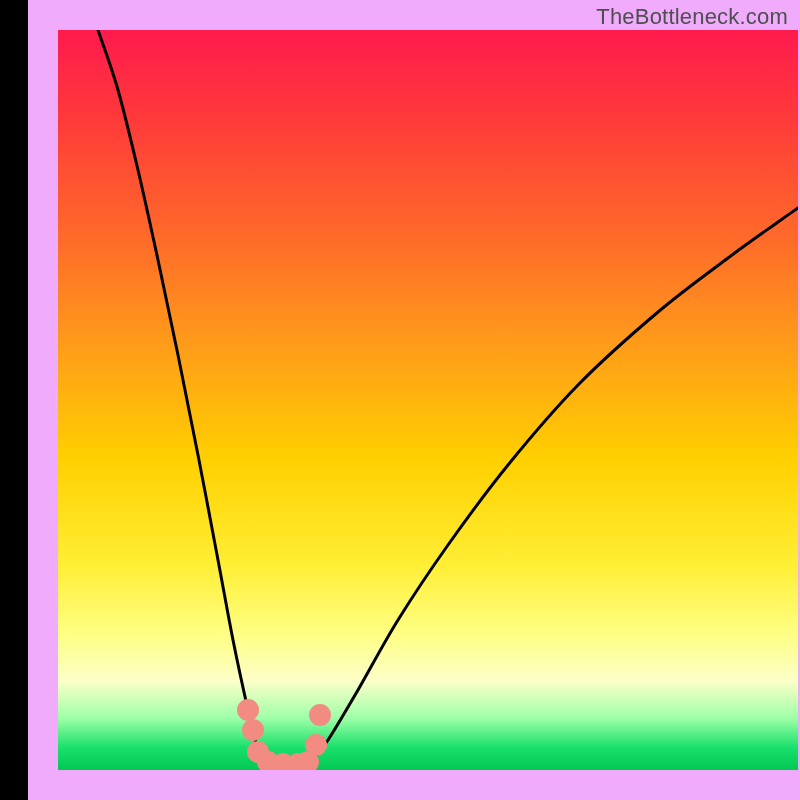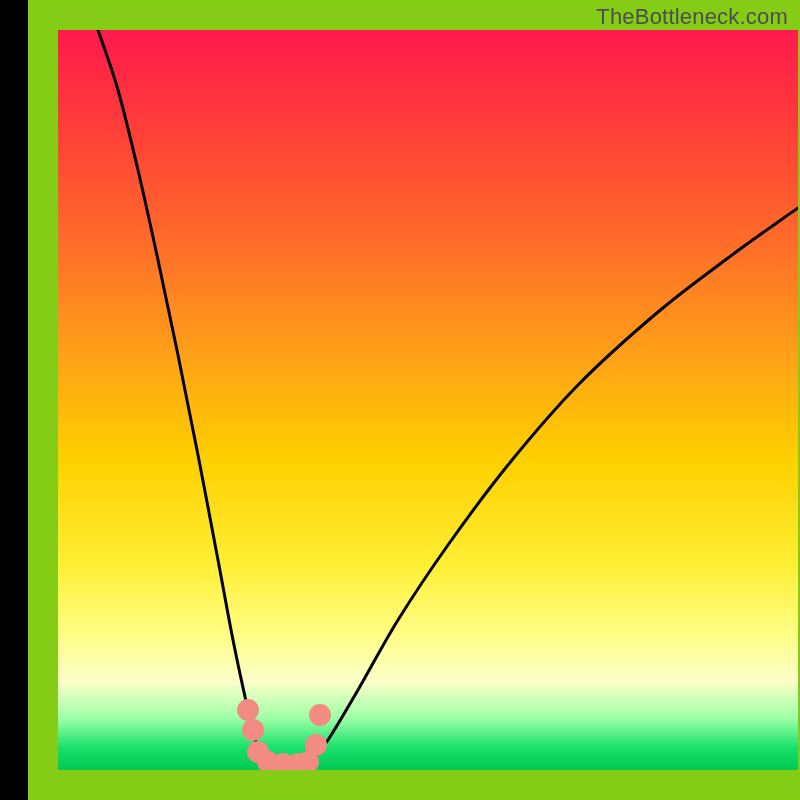--- a/index.html
+++ b/index.html
@@ -7,21 +7,21 @@
     padding: 0;
     width: 800px;
     height: 800px;
     overflow: hidden;
     background: #000;
     font-family: Arial, Helvetica, sans-serif;
   }
   .frame {
     position: absolute;
     inset: 0;
-    background: #84cc16;
+    background: #f0abfc;
     margin-left: 28px;
   }
   .plot-area {
     position: absolute;
     left: 30px;
     top: 30px;
     width: 740px;
     height: 740px;
     
     background: linear-gradient(

